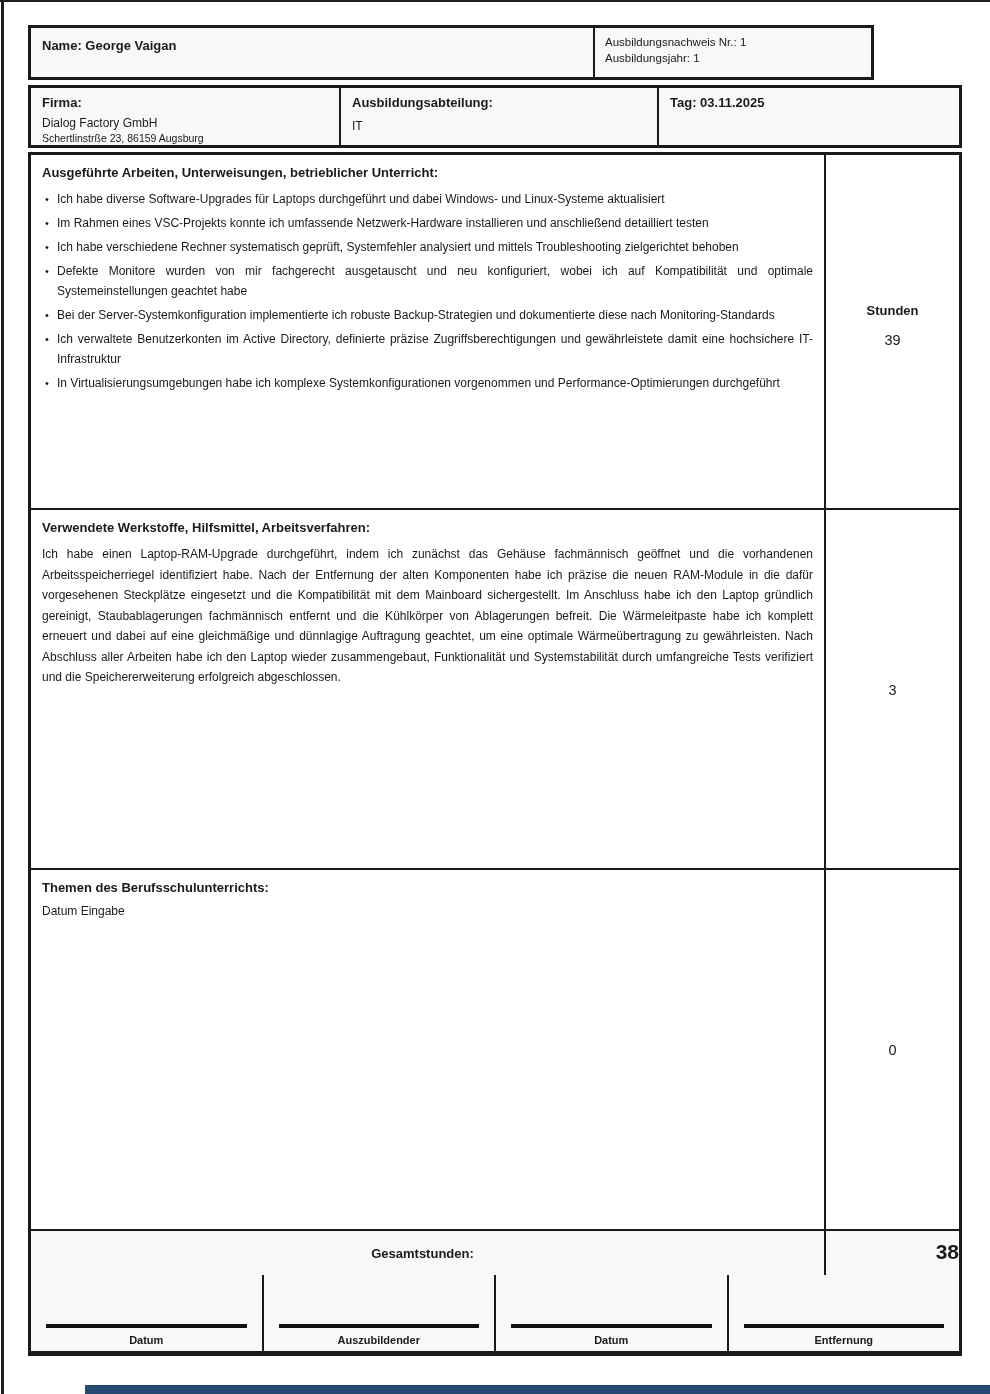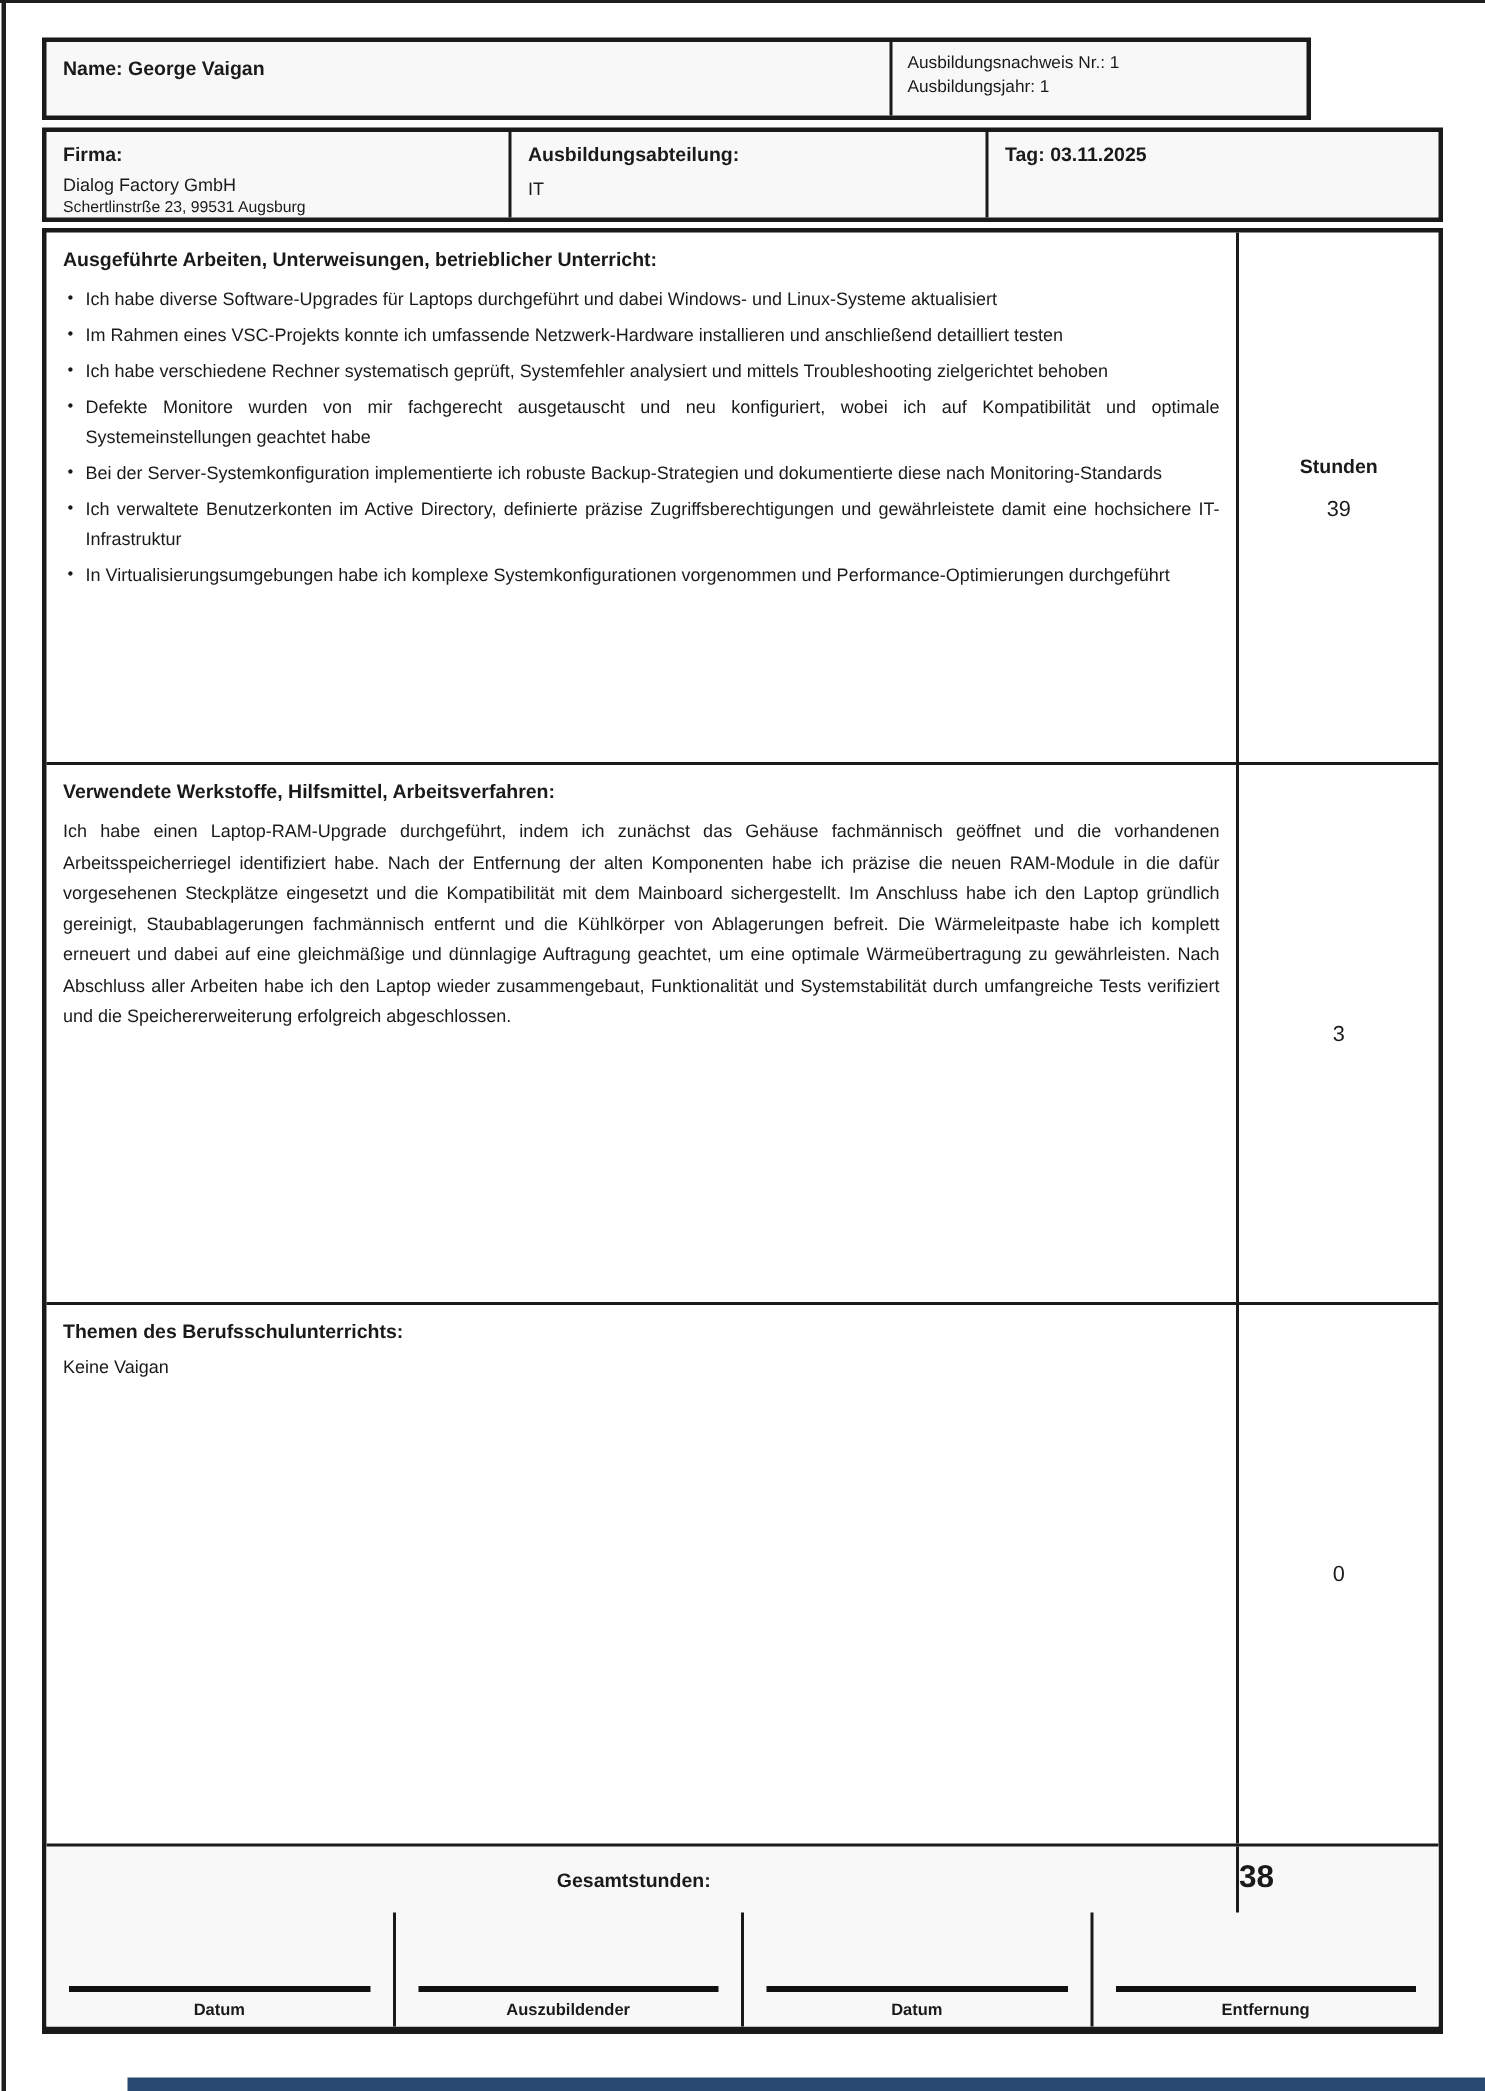--- a/index.html
+++ b/index.html
@@ -59,21 +59,21 @@
   .hours-title { font-weight:bold; font-size:13px; padding-top:148px; }
   .hours-value { font-size:14.5px; margin-top:14px; }
   .hours-value-solo2 { font-size:14.5px; padding-top:172px; }
   .hours-value-solo3 { font-size:14.5px; padding-top:172px; }
 
   
   .footer { border-top:2px solid #1a1a1a; background:#f8f8f8; }
   .total-row { display:flex; height:44px; }
   .total-label-area { flex:1; text-align:center; padding:15px 10px 0 0; font-weight:bold; font-size:13px; }
   .total-value {
-    width:135px; border-left:2px solid #1a1a1a; text-align:left;
+    width:135px; border-left:2px solid #1a1a1a; text-align:right;
     font-weight:bold; font-size:21px; padding-top:9px;
   }
   .sig-row { display:flex; height:76px; }
   .sig-cell { flex:1; position:relative; border-left:2px solid #1a1a1a; }
   .sig-cell:first-child { border-left:none; }
   .sig-line { position:absolute; left:15px; right:15px; bottom:23px; height:4px; background:#111111; }
   .sig-label { position:absolute; left:0; right:0; bottom:5px; text-align:center; font-weight:bold; font-size:11px; }
 </style>
 </head>
 <body>
@@ -86,21 +86,21 @@
   <div class="row1-right">
     <div>Ausbildungsnachweis Nr.: 1</div>
     <div>Ausbildungsjahr: 1</div>
   </div>
 </div>
 
 <div class="row2">
   <div class="cell c1">
     <div class="cell-label">Firma:</div>
     <div class="firma-name">Dialog Factory GmbH</div>
-    <div class="firma-address">Schertlinstrße 23, 99531 Augsburg</div>
+    <div class="firma-address">Schertlinstrße 23, 86159 Augsburg</div>
   </div>
   <div class="cell c2">
     <div class="cell-label">Ausbildungsabteilung:</div>
     <div class="abteilung-value">IT</div>
   </div>
   <div class="cell c3">
     <div class="cell-label">Tag: 03.11.2025</div>
   </div>
 </div>
 
@@ -150,21 +150,21 @@
       <div class="materials-text">Ich habe einen Laptop-RAM-Upgrade durchgeführt, indem ich zunächst das Gehäuse fachmännisch geöffnet und die vorhandenen Arbeitsspeicherriegel identifiziert habe. Nach der Entfernung der alten Komponenten habe ich präzise die neuen RAM-Module in die dafür vorgesehenen Steckplätze eingesetzt und die Kompatibilität mit dem Mainboard sichergestellt. Im Anschluss habe ich den Laptop gründlich gereinigt, Staubablagerungen fachmännisch entfernt und die Kühlkörper von Ablagerungen befreit. Die Wärmeleitpaste habe ich komplett erneuert und dabei auf eine gleichmäßige und dünnlagige Auftragung geachtet, um eine optimale Wärmeübertragung zu gewährleisten. Nach Abschluss aller Arbeiten habe ich den Laptop wieder zusammengebaut, Funktionalität und Systemstabilität durch umfangreiche Tests verifiziert und die Speichererweiterung erfolgreich abgeschlossen.</div>
     </div>
     <div class="sec-hours">
       <div class="hours-value-solo2">3</div>
     </div>
   </div>
 
   <div class="section sec3">
     <div class="sec-content">
       <div class="sec-title">Themen des Berufsschulunterrichts:</div>
-      <div class="school-text">Keine Vaigan</div>
+      <div class="school-text">Datum Eingabe</div>
     </div>
     <div class="sec-hours">
       <div class="hours-value-solo3">0</div>
     </div>
   </div>
 
   <div class="footer">
     <div class="total-row">
       <div class="total-label-area">Gesamtstunden:</div>
       <div class="total-value">38</div>

